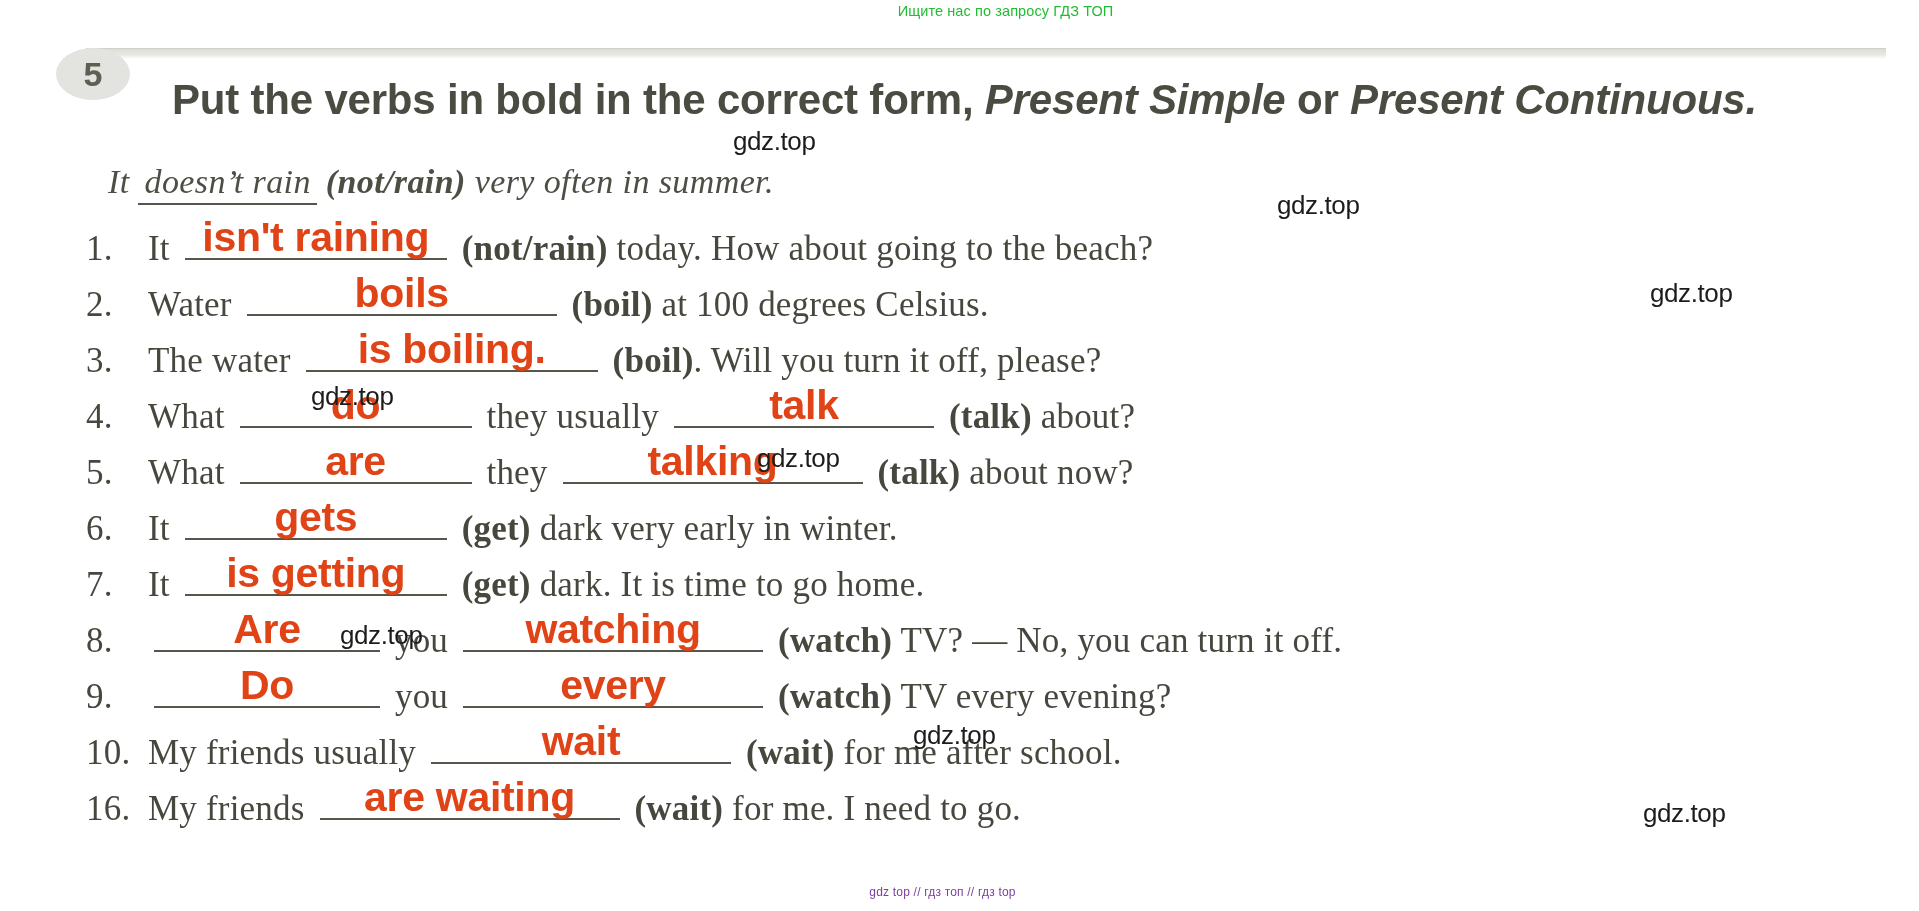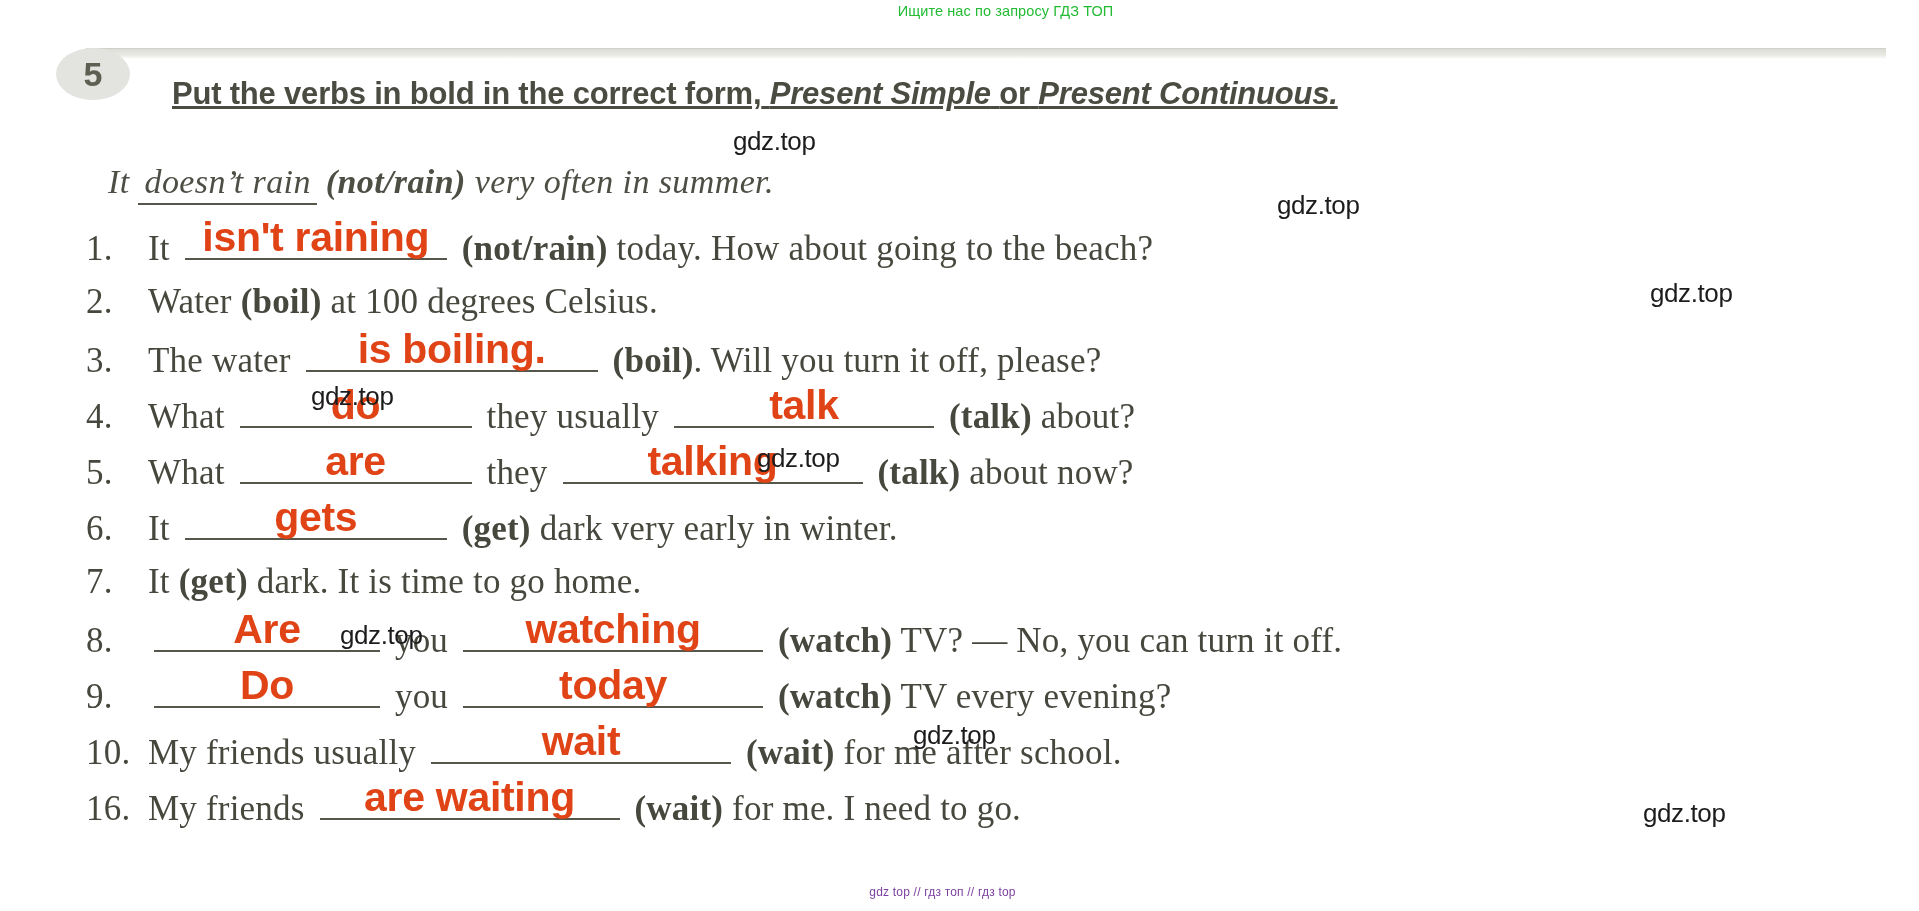--- a/index.html
+++ b/index.html
@@ -69,25 +69,24 @@
     border-top: 1px solid #cfcfc8;
     opacity: 0.95;
   }
 
   .ex-title {
     position: absolute;
     left: 172px;
     top: 76px;
     font-family: "Liberation Sans", sans-serif;
     font-weight: bold;
-    font-size: 31px;
+    font-size: 42px;
     color: #4a4c42;
     white-space: nowrap;
     letter-spacing: -0.2px;
-    text-decoration: underline;
   }
   .ex-title i {
     font-style: italic;
   }
 
   
   .example {
     position: absolute;
     left: 108px;
     top: 163px;
@@ -204,28 +203,28 @@
 
 <div class="example">
   <span>It</span>
   <span class="ex-answer">doesn’t rain</span>
   <span class="ex-bold">(not/rain)</span>
   <span>very often in summer.</span>
 </div>
 
 <div class="items" id="items-root">
     <div class="item"><span class="idx">1.</span><span class="txt">It</span> <span class="blank" style="width: 262px;"><span class="ans" style="color: rgb(224, 67, 22);">isn't raining</span></span> <span class="txt bold">(not/rain)</span><span class="txt"> today. How about going to the beach?</span></div>
-    <div class="item"><span class="idx">2.</span><span class="txt">Water</span>  <span class="txt bold">(boil)</span><span class="txt"> at 100 degrees Celsius.</span></div>
+    <div class="item"><span class="idx">2.</span><span class="txt">Water</span> <span class="blank" style="width: 310px;"><span class="ans" style="color: rgb(224, 67, 22);">boils</span></span> <span class="txt bold">(boil)</span><span class="txt"> at 100 degrees Celsius.</span></div>
     <div class="item"><span class="idx">3.</span><span class="txt">The water</span> <span class="blank" style="width: 292px;"><span class="ans" style="color: rgb(224, 67, 22);">is boiling.</span></span> <span class="txt bold">(boil)</span><span class="txt">. Will you turn it off, please?</span></div>
     <div class="item"><span class="idx">4.</span><span class="txt">What</span> <span class="blank" style="width: 232px;"><span class="ans" style="color: rgb(224, 67, 22);">do</span></span> <span class="txt">they usually</span> <span class="blank" style="width: 260px;"><span class="ans" style="color: rgb(224, 67, 22);">talk</span></span> <span class="txt bold">(talk)</span><span class="txt"> about?</span></div>
     <div class="item"><span class="idx">5.</span><span class="txt">What</span> <span class="blank" style="width: 232px;"><span class="ans" style="color: rgb(224, 67, 22);">are</span></span> <span class="txt">they</span> <span class="blank" style="width: 300px;"><span class="ans" style="color: rgb(224, 67, 22);">talking</span></span> <span class="txt bold">(talk)</span><span class="txt"> about now?</span></div>
     <div class="item"><span class="idx">6.</span><span class="txt">It</span> <span class="blank" style="width: 262px;"><span class="ans" style="color: rgb(224, 67, 22);">gets</span></span> <span class="txt bold">(get)</span><span class="txt"> dark very early in winter.</span></div>
-    <div class="item"><span class="idx">7.</span><span class="txt">It</span>  <span class="txt bold">(get)</span><span class="txt"> dark. It is time to go home.</span></div>
+    <div class="item"><span class="idx">7.</span><span class="txt">It</span> <span class="blank" style="width: 262px;"><span class="ans" style="color: rgb(224, 67, 22);">is getting</span></span> <span class="txt bold">(get)</span><span class="txt"> dark. It is time to go home.</span></div>
     <div class="item"><span class="idx">8.</span><span class="blank" style="width: 226px;"><span class="ans" style="color: rgb(224, 67, 22);">Are</span></span> <span class="txt">you</span> <span class="blank" style="width: 300px;"><span class="ans" style="color: rgb(224, 67, 22);">watching</span></span> <span class="txt bold">(watch)</span><span class="txt"> TV? — No, you can turn it off.</span></div>
-    <div class="item"><span class="idx">9.</span><span class="blank" style="width: 226px;"><span class="ans" style="color: rgb(224, 67, 22);">Do</span></span> <span class="txt">you</span> <span class="blank" style="width: 300px;"><span class="ans" style="color: rgb(224, 67, 22);">today</span></span> <span class="txt bold">(watch)</span><span class="txt"> TV every evening?</span></div>
+    <div class="item"><span class="idx">9.</span><span class="blank" style="width: 226px;"><span class="ans" style="color: rgb(224, 67, 22);">Do</span></span> <span class="txt">you</span> <span class="blank" style="width: 300px;"><span class="ans" style="color: rgb(224, 67, 22);">every</span></span> <span class="txt bold">(watch)</span><span class="txt"> TV every evening?</span></div>
     <div class="item"><span class="idx">10.</span><span class="txt">My friends usually</span> <span class="blank" style="width: 300px;"><span class="ans" style="color: rgb(224, 67, 22);">wait</span></span> <span class="txt bold">(wait)</span><span class="txt"> for me after school.</span></div>
     <div class="item"><span class="idx">16.</span><span class="txt">My friends</span> <span class="blank" style="width: 300px;"><span class="ans" style="color: rgb(224, 67, 22);">are waiting</span></span> <span class="txt bold">(wait)</span><span class="txt"> for me. I need to go.</span></div>
   </div>
 
 <div id="wm-root">
     <div class="wm" style="left: 733px; top: 126px; font-size: 26px;">gdz.top</div>
     <div class="wm" style="left: 1277px; top: 190px; font-size: 26px;">gdz.top</div>
     <div class="wm" style="left: 1650px; top: 278px; font-size: 26px;">gdz.top</div>
     <div class="wm" style="left: 311px; top: 381px; font-size: 26px;">gdz.top</div>
     <div class="wm" style="left: 757px; top: 443px; font-size: 26px;">gdz.top</div>

